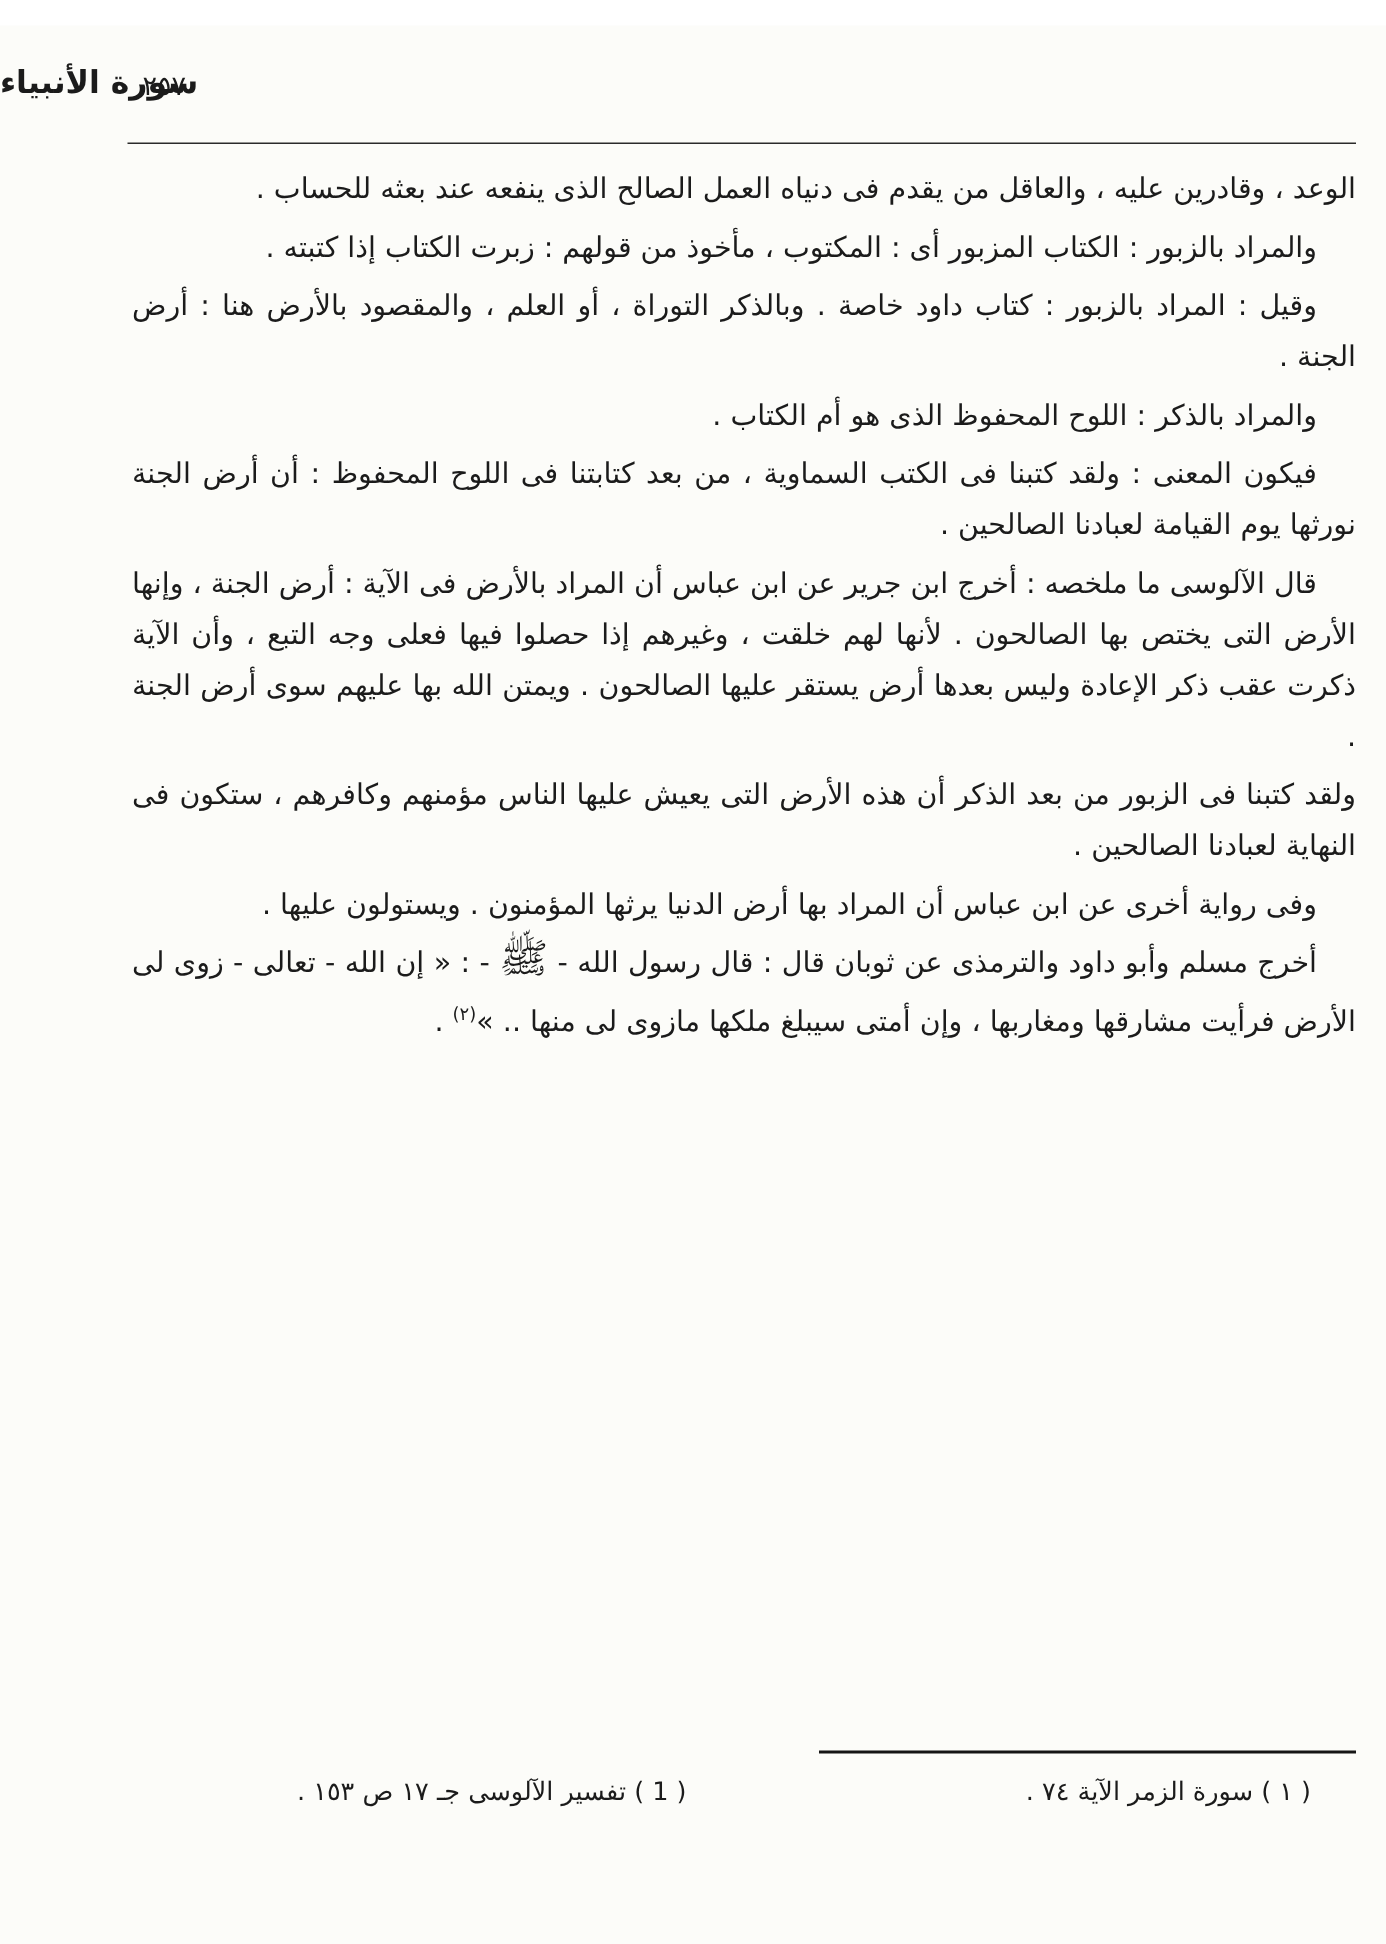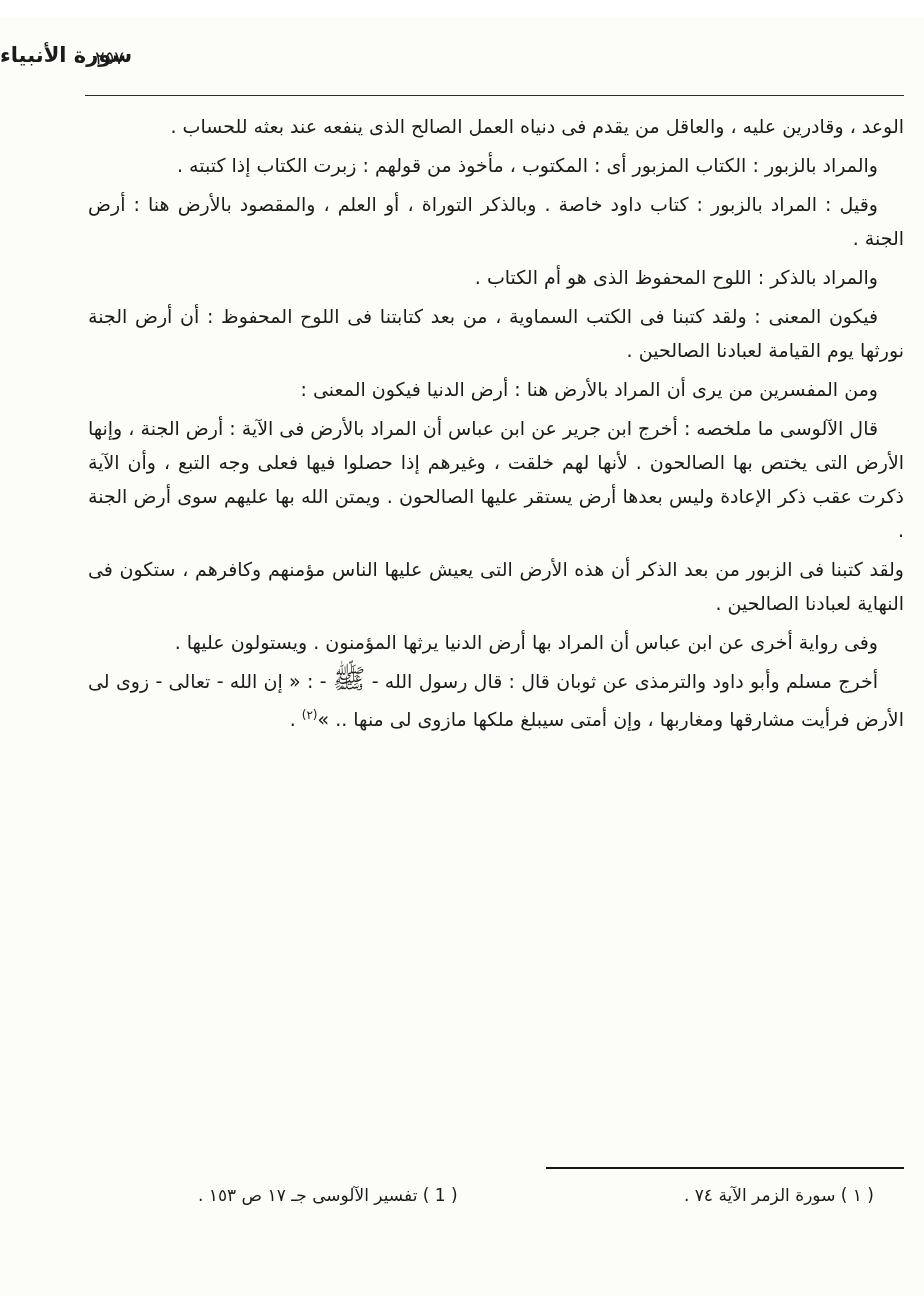--- a/index.html
+++ b/index.html
@@ -79,21 +79,20 @@
     <h1 class="surah-title">سورة الأنبياء</h1>
     <div class="header-rule"></div>
   </header>
 
   <main class="page-body">
       <p class="para no-indent"><span class="seg-text">الوعد ، وقادرين عليه ، والعاقل من يقدم فى دنياه العمل الصالح الذى ينفعه عند بعثه للحساب .</span></p>
       <p class="para"><span class="seg-text">والمراد بالزبور : الكتاب المزبور أى : المكتوب ، مأخوذ من قولهم : زبرت الكتاب إذا كتبته .</span></p>
       <p class="para"><span class="seg-text">وقيل : المراد بالزبور : كتاب داود خاصة . وبالذكر التوراة ، أو العلم ، والمقصود بالأرض هنا : أرض الجنة .</span></p>
       <p class="para"><span class="seg-text">والمراد بالذكر : اللوح المحفوظ الذى هو أم الكتاب .</span></p>
       <p class="para"><span class="seg-text">فيكون المعنى : ولقد كتبنا فى الكتب السماوية ، من بعد كتابتنا فى اللوح المحفوظ : أن أرض الجنة نورثها يوم القيامة لعبادنا الصالحين .</span></p>
-      <p class="para"><span class="seg-text">ومن المفسرين من يرى أن المراد بالأرض هنا : أرض الدنيا فيكون المعنى :</span></p>
       <p class="para"><span class="seg-text">قال الآلوسى ما ملخصه : أخرج ابن جرير عن ابن عباس أن المراد بالأرض فى الآية : أرض الجنة ، وإنها الأرض التى يختص بها الصالحون . لأنها لهم خلقت ، وغيرهم إذا حصلوا فيها فعلى وجه التبع ، وأن الآية ذكرت عقب ذكر الإعادة وليس بعدها أرض يستقر عليها الصالحون . ويمتن الله بها عليهم سوى أرض الجنة .</span></p>
       <p class="para no-indent"><span class="seg-text">ولقد كتبنا فى الزبور من بعد الذكر أن هذه الأرض التى يعيش عليها الناس مؤمنهم وكافرهم ، ستكون فى النهاية لعبادنا الصالحين .</span></p>
       <p class="para"><span class="seg-text">وفى رواية أخرى عن ابن عباس أن المراد بها أرض الدنيا يرثها المؤمنون . ويستولون عليها .</span></p>
       <p class="para"><span class="seg-text">أخرج مسلم وأبو داود والترمذى عن ثوبان قال : قال رسول الله - </span><span class="seg-saw">ﷺ</span><span class="seg-text"> - : « إن الله - تعالى - زوى لى الأرض فرأيت مشارقها ومغاربها ، وإن أمتى سيبلغ ملكها مازوى لى منها .. »</span><span class="seg-sup">(٢)</span><span class="seg-text"> .</span></p>
     </main>
 
   <footer class="footnotes">
     <div class="footnote-rule"></div>
     <div class="footnote-row">
       <span class="footnote">( ١ ) سورة الزمر الآية ٧٤ .</span>

